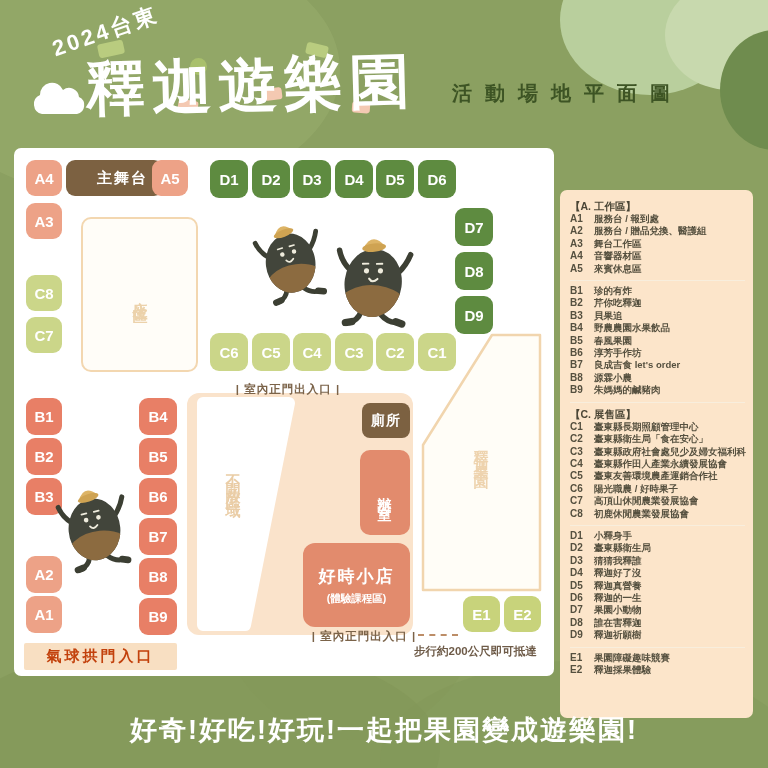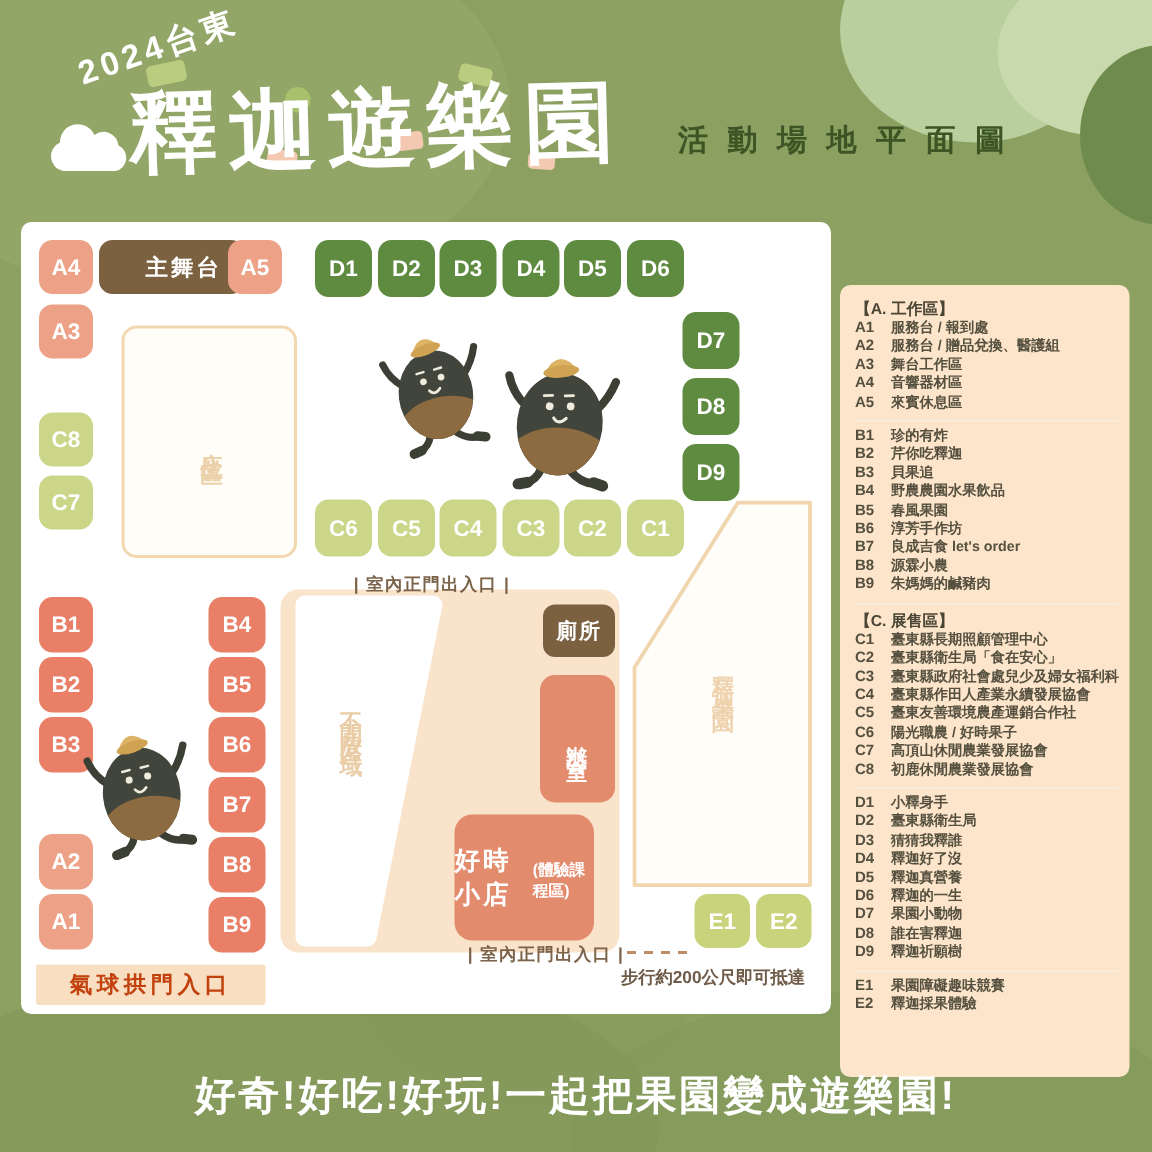--- a/index.html
+++ b/index.html
@@ -58,21 +58,21 @@
     letter-spacing:7px;}
 
   .orchard-svg{position:absolute;left:0;top:0;}
   .orchard-label{position:absolute;left:457px;top:290px;height:110px;color:#eed3ae;font-size:15px;
     letter-spacing:8px;}
 
   .stage-block{left:52px;top:12px;width:81px;height:36px;letter-spacing:2px;padding-left:16px;}
   .toilet-block{left:348px;top:255px;width:48px;height:35px;font-size:14px;letter-spacing:1px;border-radius:8px;}
   .office-block{left:346px;top:302px;width:50px;height:85px;border-radius:10px;}
   .office-label{color:#fff;font-size:14px;letter-spacing:5px;}
-  .shop-block{left:289px;top:395px;width:93px;height:84px;flex-direction:row;border-radius:12px;}
+  .shop-block{left:289px;top:395px;width:107px;height:84px;flex-direction:column;border-radius:12px;}
   .shop-name{font-size:17px;letter-spacing:2px;}
   .shop-sub{font-size:10.5px;margin-top:4px;font-weight:bold;}
 
   .exit-label{position:absolute;color:#7b6349;font-size:11.5px;font-weight:bold;white-space:nowrap;
     letter-spacing:1px;}
   .exit-top{left:174px;top:234px;width:200px;text-align:center;}
   .exit-bottom{left:282px;top:481px;width:136px;text-align:center;}
   .walk-dashes{position:absolute;left:404px;top:486px;width:40px;border-top:2px dashed #bc8d67;}
   .walk-note{position:absolute;left:400px;top:496px;width:138px;color:#6e5b48;font-size:11.5px;
     font-weight:bold;white-space:nowrap;}

